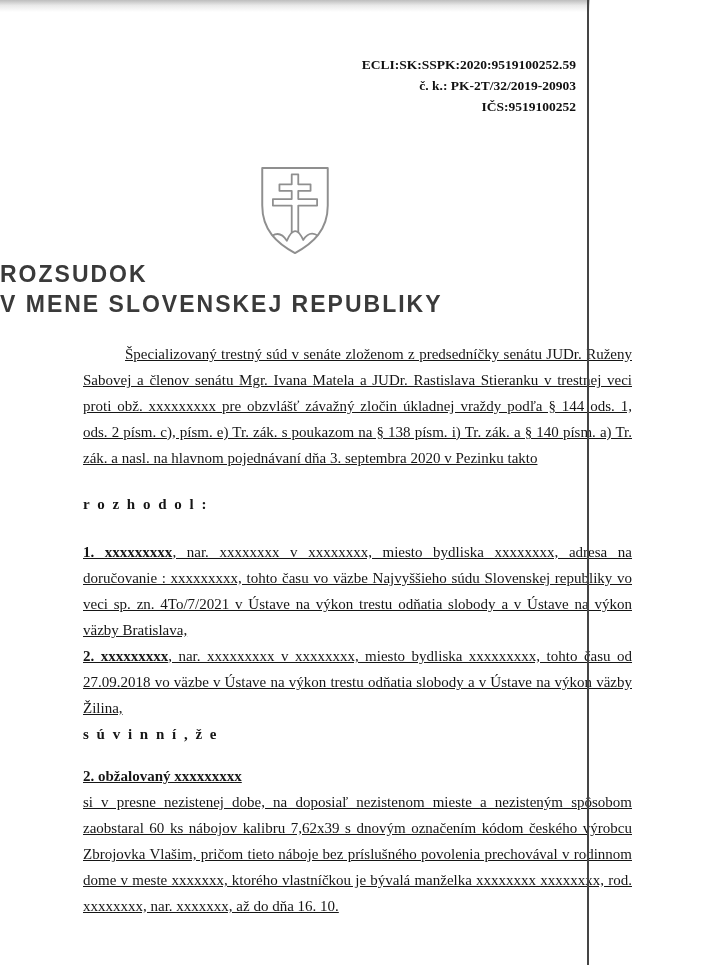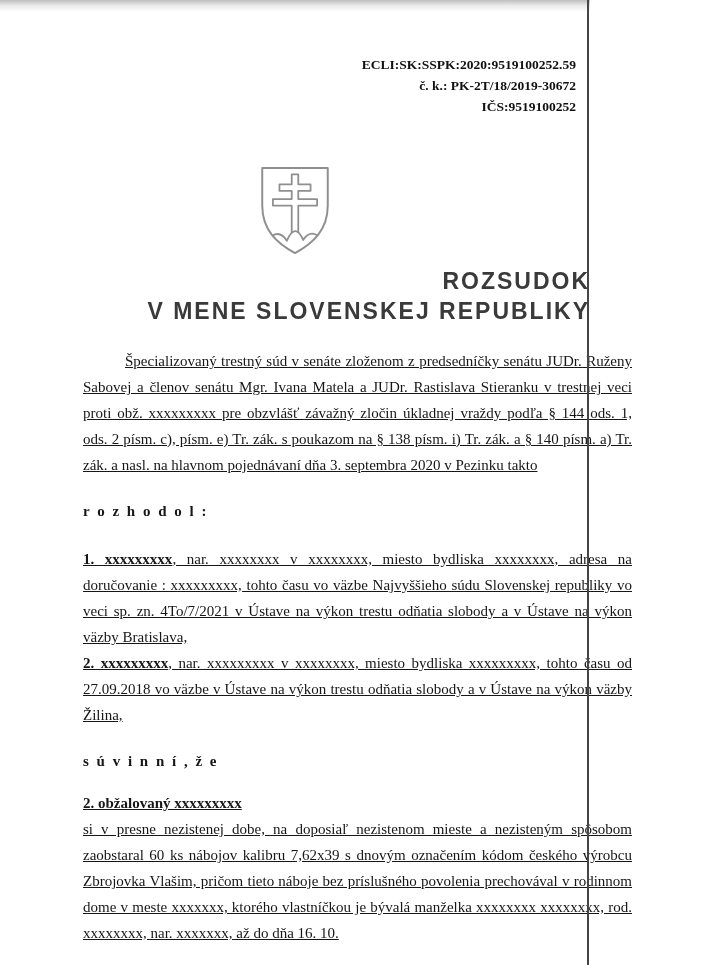--- a/index.html
+++ b/index.html
@@ -43,22 +43,22 @@
     font-size: 13.5px;
     line-height: 21px;
     color: #111111;
   }
   .coat-wrap {
     margin-top: 46px;
     text-align: center;
     line-height: 0;
   }
   .title {
-    margin-top: 8px;
-    text-align: right;
+    margin-top: 1px;
+    text-align: left;
     font-family: "Liberation Sans", sans-serif;
     font-weight: bold;
     font-size: 23px;
     line-height: 30px;
     letter-spacing: 2px;
     color: #3a3a3a;
   }
   .content {
     margin-left: 83px;
     width: 549px;
@@ -76,38 +76,38 @@
     text-indent: 42px;
   }
   .center-heading {
     margin: 0;
     font-weight: bold;
     word-spacing: 4px;
   }
   .m-decision { margin-top: 20px; }
   .m-def1     { margin-top: 22px; }
   .m-def2     { }
-  .m-guilty   { margin-top: 20px; }
+  .m-guilty   { }
   .m-charge   { margin-top: 16px; }
   .charge-head {
     font-weight: bold;
     text-align: left;
   }
   .para b { font-weight: bold; }
 </style>
 </head>
 <body>
 
 <div class="page">
 
   <div class="top-shadow"></div>
 
   <div class="header">
     <div>ECLI:SK:SSPK:2020:9519100252.59</div>
-    <div>č. k.: PK-2T/18/2019-30672</div>
+    <div>č. k.: PK-2T/32/2019-20903</div>
     <div>IČS:9519100252</div>
   </div>
 
   <div class="coat-wrap">
     <svg width="82" height="95" viewBox="0 0 100 116" xmlns="http://www.w3.org/2000/svg">
       <defs>
         <clipPath id="shieldClip">
           <path d="M10 6 H90 V52 C90 82 72 98 50 110 C28 98 10 82 10 52 Z"></path>
         </clipPath>
       </defs>

